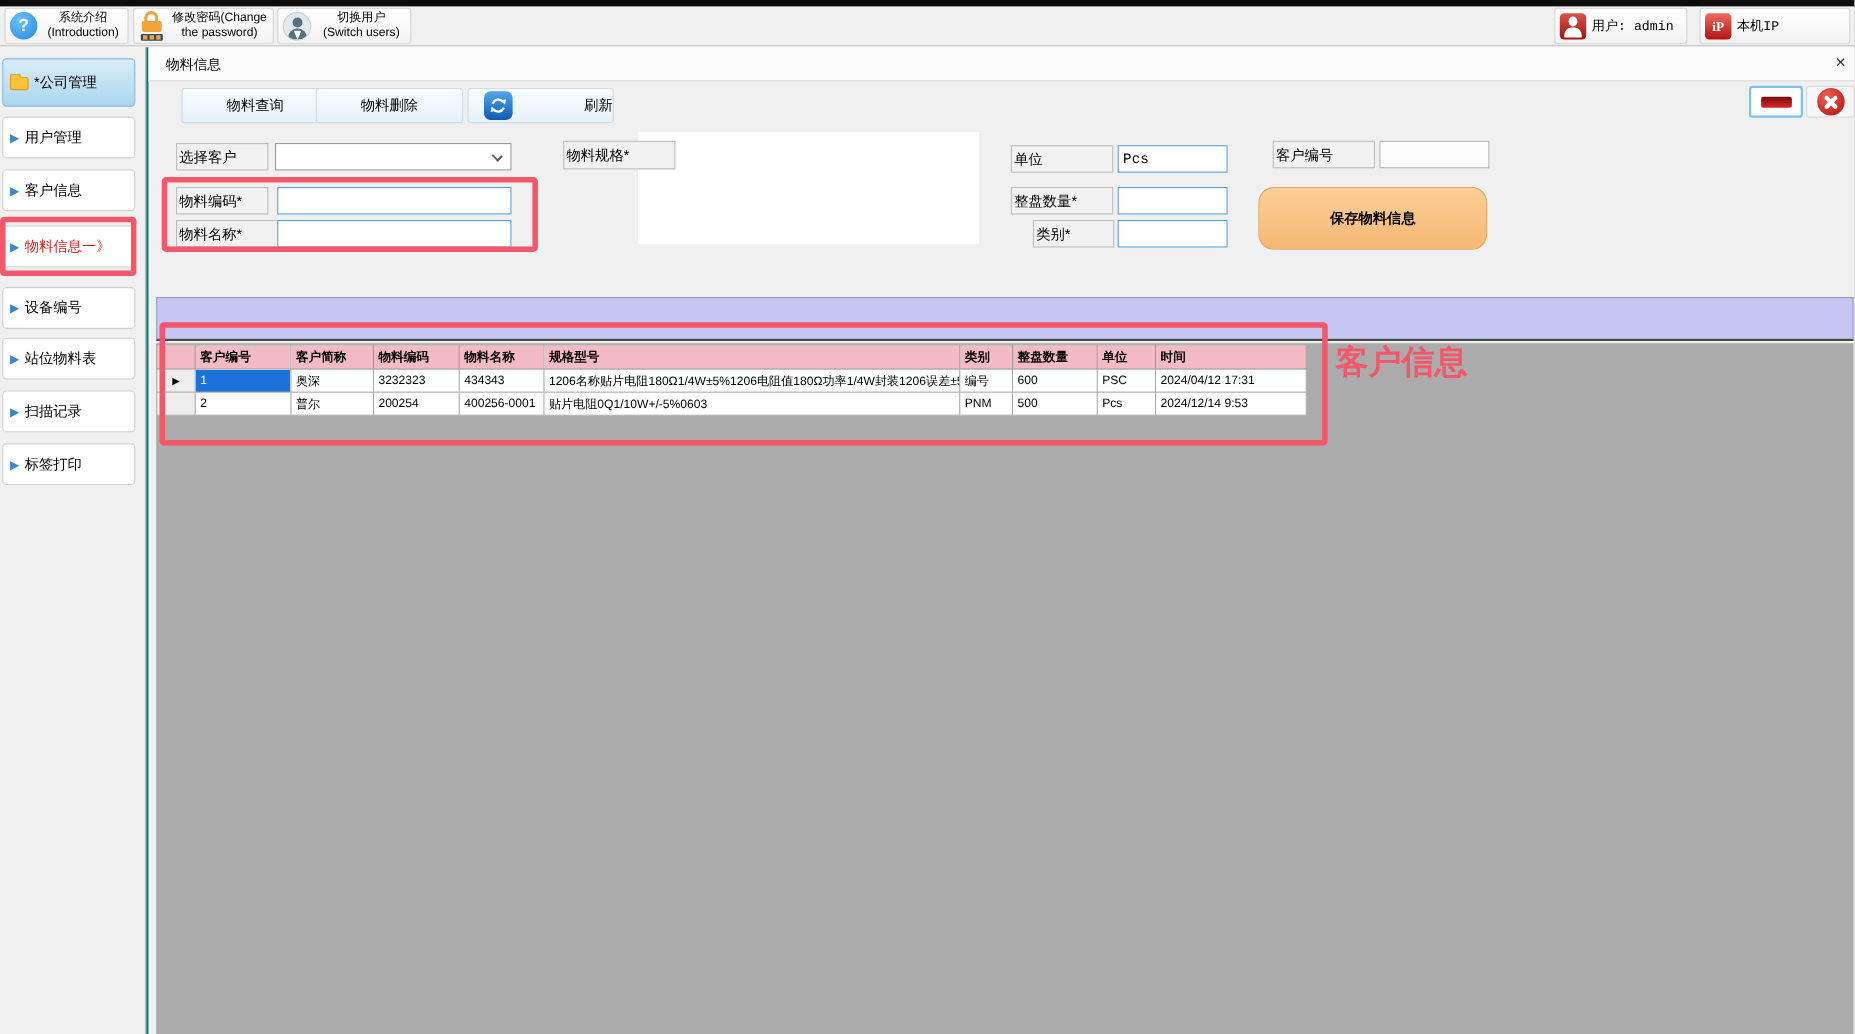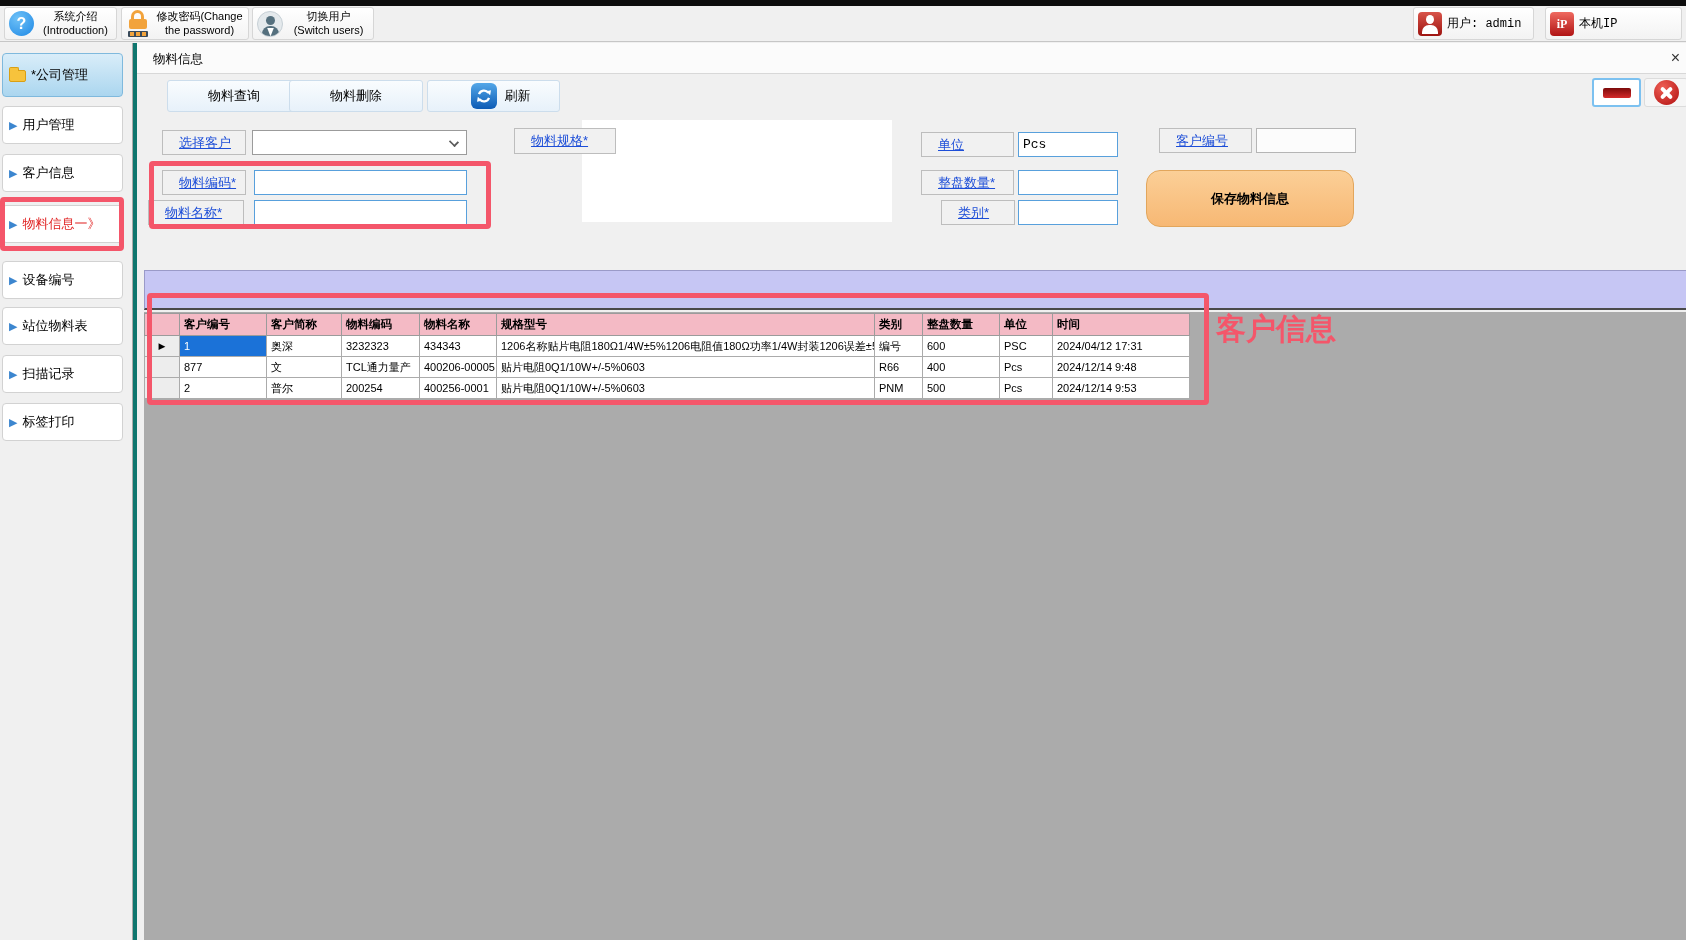--- a/index.html
+++ b/index.html
@@ -43,39 +43,39 @@
     border:1px solid #d2d2d2; border-radius:4px; display:flex; align-items:center; gap:5px;
     padding-left:6px; font-size:13px; cursor:default; white-space:nowrap;
   }
   .side-item.selected { height:44px; background:linear-gradient(#d9edf9,#abd6ef); border:1px solid #7fb9dd; }
   .side-arrow { color:#3c86cf; font-size:11px; flex:0 0 auto; }
   .icon-folder { width:17px; height:12px; background:#f7c33c; border:1px solid #d99f14; border-radius:1px 2px 2px 2px; position:relative; flex:0 0 auto; margin-top:2px;}
   .icon-folder:before { content:""; position:absolute; left:-1px; top:-4px; width:8px; height:3px; background:#f7c33c; border:1px solid #d99f14; border-bottom:none; border-radius:2px 2px 0 0;}
   .side-item.alert .side-label { color:#e01f1f; }
 
   
-  #main { left:133px; top:43px; width:1553px; height:897px; background:#f0f0f0; border-left:4px solid #0f766e; }
+  #main { left:133px; top:43px; width:1553px; height:897px; background:#f0f0f0; border-left:2px solid #0f766e; }
   #tabrow { left:0; top:0; width:1553px; height:31px; background:#fbfbfb; border-bottom:1px solid #d8d8d8; }
   #tab-title { left:16px; top:8px; font-size:12.5px; }
   #tab-close { right:10px; top:6px; font-size:16px; color:#333; cursor:default; }
 
   .cmd-btn {
     position:absolute; top:37px; height:32px; width:134px; background:linear-gradient(#f9fcfe,#e7f1fa);
     border:1px solid #ccddec; border-radius:3px; font-size:13px; display:flex; align-items:center; justify-content:center; gap:8px; cursor:default;
   }
   .icon-refresh { width:26px; height:26px; border-radius:6px; background:linear-gradient(#53a7e8,#0d5bb5); display:flex; align-items:center; justify-content:center; flex:0 0 auto;}
   #btn-min { left:1455px; top:35px; width:49px; height:29px; background:#fff; border:2px solid #7cc1f0; border-radius:3px; display:flex; align-items:center; justify-content:center;}
   #btn-min .bar { width:28px; height:10px; border-radius:2px; background:linear-gradient(#7c0b0b,#d42a2a); }
   #btn-close { left:1507px; top:35px; width:44px; height:29px; background:#f6f6f6; border:1px solid #dcdcdc; border-radius:3px; display:flex; align-items:center; justify-content:center;}
   .red-circle { width:25px; height:25px; border-radius:50%; background:radial-gradient(circle at 35% 30%,#ef5f55,#b00f0f); position:relative;}
   .red-circle:before,.red-circle:after { content:""; position:absolute; left:5px; top:10.5px; width:15px; height:4px; background:#fff; border-radius:2px;}
   .red-circle:before { transform:rotate(45deg);} .red-circle:after { transform:rotate(-45deg);}
 
   
-  .fld-label { position:absolute; height:25px; background:#f1f1f1; border:1px solid #bdbdbd; font-size:13px; color:#1d4ed8; line-height:23px; padding-left:16px; white-space:nowrap;text-decoration:underline;}
+  .fld-label { position:absolute; height:25px; background:#f1f1f1; border:1px solid #bdbdbd; font-size:13px; color:#000000; line-height:23px; padding-left:2px; white-space:nowrap;}
   .fld-input { position:absolute; height:25px; border:1px solid #58a0dc; background:#fff; font-size:13px; padding:0 4px; font-family:"Liberation Mono", monospace;}
   .fld-input.gray { border:1px solid #b5b5b5; background:#fcfcfc; }
   #combo-customer { position:absolute; height:25px; background:#fff; border:1px solid #9b9b9b; }
   #combo-customer .chev { position:absolute; right:8px; top:7px; width:8px; height:8px; border-right:2px solid #5a5a5a; border-bottom:2px solid #5a5a5a; transform:rotate(45deg) scaleY(0.8);}
   #white-panel { left:445px; top:77px; width:310px; height:102px; background:#fff; }
   #btn-save { left:1009px; top:127px; width:208px; height:57px; background:linear-gradient(#fbcf97,#f7b874); border:1px solid #e2a65c; border-radius:14px; font-size:13px; font-weight:bold; display:flex; align-items:center; justify-content:center; cursor:default;}
 
   
   .anno-box { position:absolute; border:5px solid #f4566a; border-radius:4px; pointer-events:none; }
   .anno-text { position:absolute; color:#f4566a; font-size:30px; font-weight:600; white-space:nowrap; pointer-events:none; }
@@ -182,21 +182,21 @@
     <span class="abs" id="tab-title">物料信息</span>
     <span class="abs" id="tab-close">×</span>
   </div>
 
   <div class="cmd-btn" style="left:30px;">
     <span>物料查询</span>
   </div>
   <div class="cmd-btn" style="left:152px;">
     <span>物料删除</span>
   </div>
-  <div class="cmd-btn" style="left:290px; width:133px; justify-content:center; padding-left:14px;">
+  <div class="cmd-btn" style="left:290px; width:133px; justify-content:space-between; padding-left:14px;">
     <span class="icon-refresh">
       <svg width="20" height="20" viewBox="0 0 24 24">
         <path d="M18 14.2a6.4 6.4 0 0 1-11.3 1.6" stroke="#ffffff" stroke-width="2.6" fill="none"></path>
         <polygon points="4.6,13.0 9.6,17.6 3.6,18.9" fill="#ffffff"></polygon>
         <path d="M6 9.8a6.4 6.4 0 0 1 11.3-1.6" stroke="#ffffff" stroke-width="2.6" fill="none"></path>
         <polygon points="19.4,11.0 14.4,6.4 20.4,5.1" fill="#ffffff"></polygon>
       </svg>
     </span>
     <span>刷新</span>
   </div>
@@ -210,21 +210,21 @@
   <div class="abs" id="white-panel"></div>
 
   <div class="fld-label" style="left:25px; top:87px; width:84px;">选择客户</div>
   <div id="combo-customer" style="left:115px; top:87px; width:215px;">
       <span class="chev"></span>
     </div>
   <div class="fld-label" style="left:337px; top:85px; width:102px; height:26px;margin-left:40px;">物料规格*</div>
 
   <div class="fld-label" style="left:25px; top:127px; width:84px;">物料编码*</div>
   <input class="fld-input" style="left: 117px; top: 127px; width: 213px;">
-  <div class="fld-label" style="left:11px; top:157px; width:96px;">物料名称*</div>
+  <div class="fld-label" style="left:25px; top:157px; width:96px;">物料名称*</div>
   <input class="fld-input" style="left: 117px; top: 157px; width: 213px;">
 
   <div class="fld-label" style="left:784px; top:89px; width:93px;">单位</div>
   <input class="fld-input" style="left: 881px; top: 89px; width: 100px;" value="Pcs">
   <div class="fld-label" style="left:784px; top:127px; width:93px;">整盘数量*</div>
   <input class="fld-input" style="left: 881px; top: 127px; width: 100px;">
   <div class="fld-label" style="left:804px; top:157px; width:74px;">类别*</div>
   <input class="fld-input" style="left: 881px; top: 157px; width: 100px;">
 
   <div class="fld-label" style="left:1022px; top:85px; width:93px;">客户编号</div>
@@ -271,32 +271,20 @@
           <td>3232323</td>
           <td>434343</td>
           <td>1206名称贴片电阻180Ω1/4W±5%1206电阻值180Ω功率1/4W封装1206误差±5%</td>
           <td>编号</td>
           <td>600</td>
           <td>PSC</td>
           <td>2024/04/12 17:31</td>
         </tr>
         <tr>
           <td class="selcol"></td>
-          <td>877</td>
-          <td>文</td>
-          <td>TCL通力量产</td>
-          <td>400206-00005</td>
-          <td>贴片电阻0Q1/10W+/-5%0603</td>
-          <td>R66</td>
-          <td>400</td>
-          <td>Pcs</td>
-          <td>2024/12/14 9:48</td>
-        </tr>
-        <tr>
-          <td class="selcol"></td>
           <td>2</td>
           <td>普尔</td>
           <td>200254</td>
           <td>400256-0001</td>
           <td>贴片电阻0Q1/10W+/-5%0603</td>
           <td>PNM</td>
           <td>500</td>
           <td>Pcs</td>
           <td>2024/12/14 9:53</td>
         </tr>

